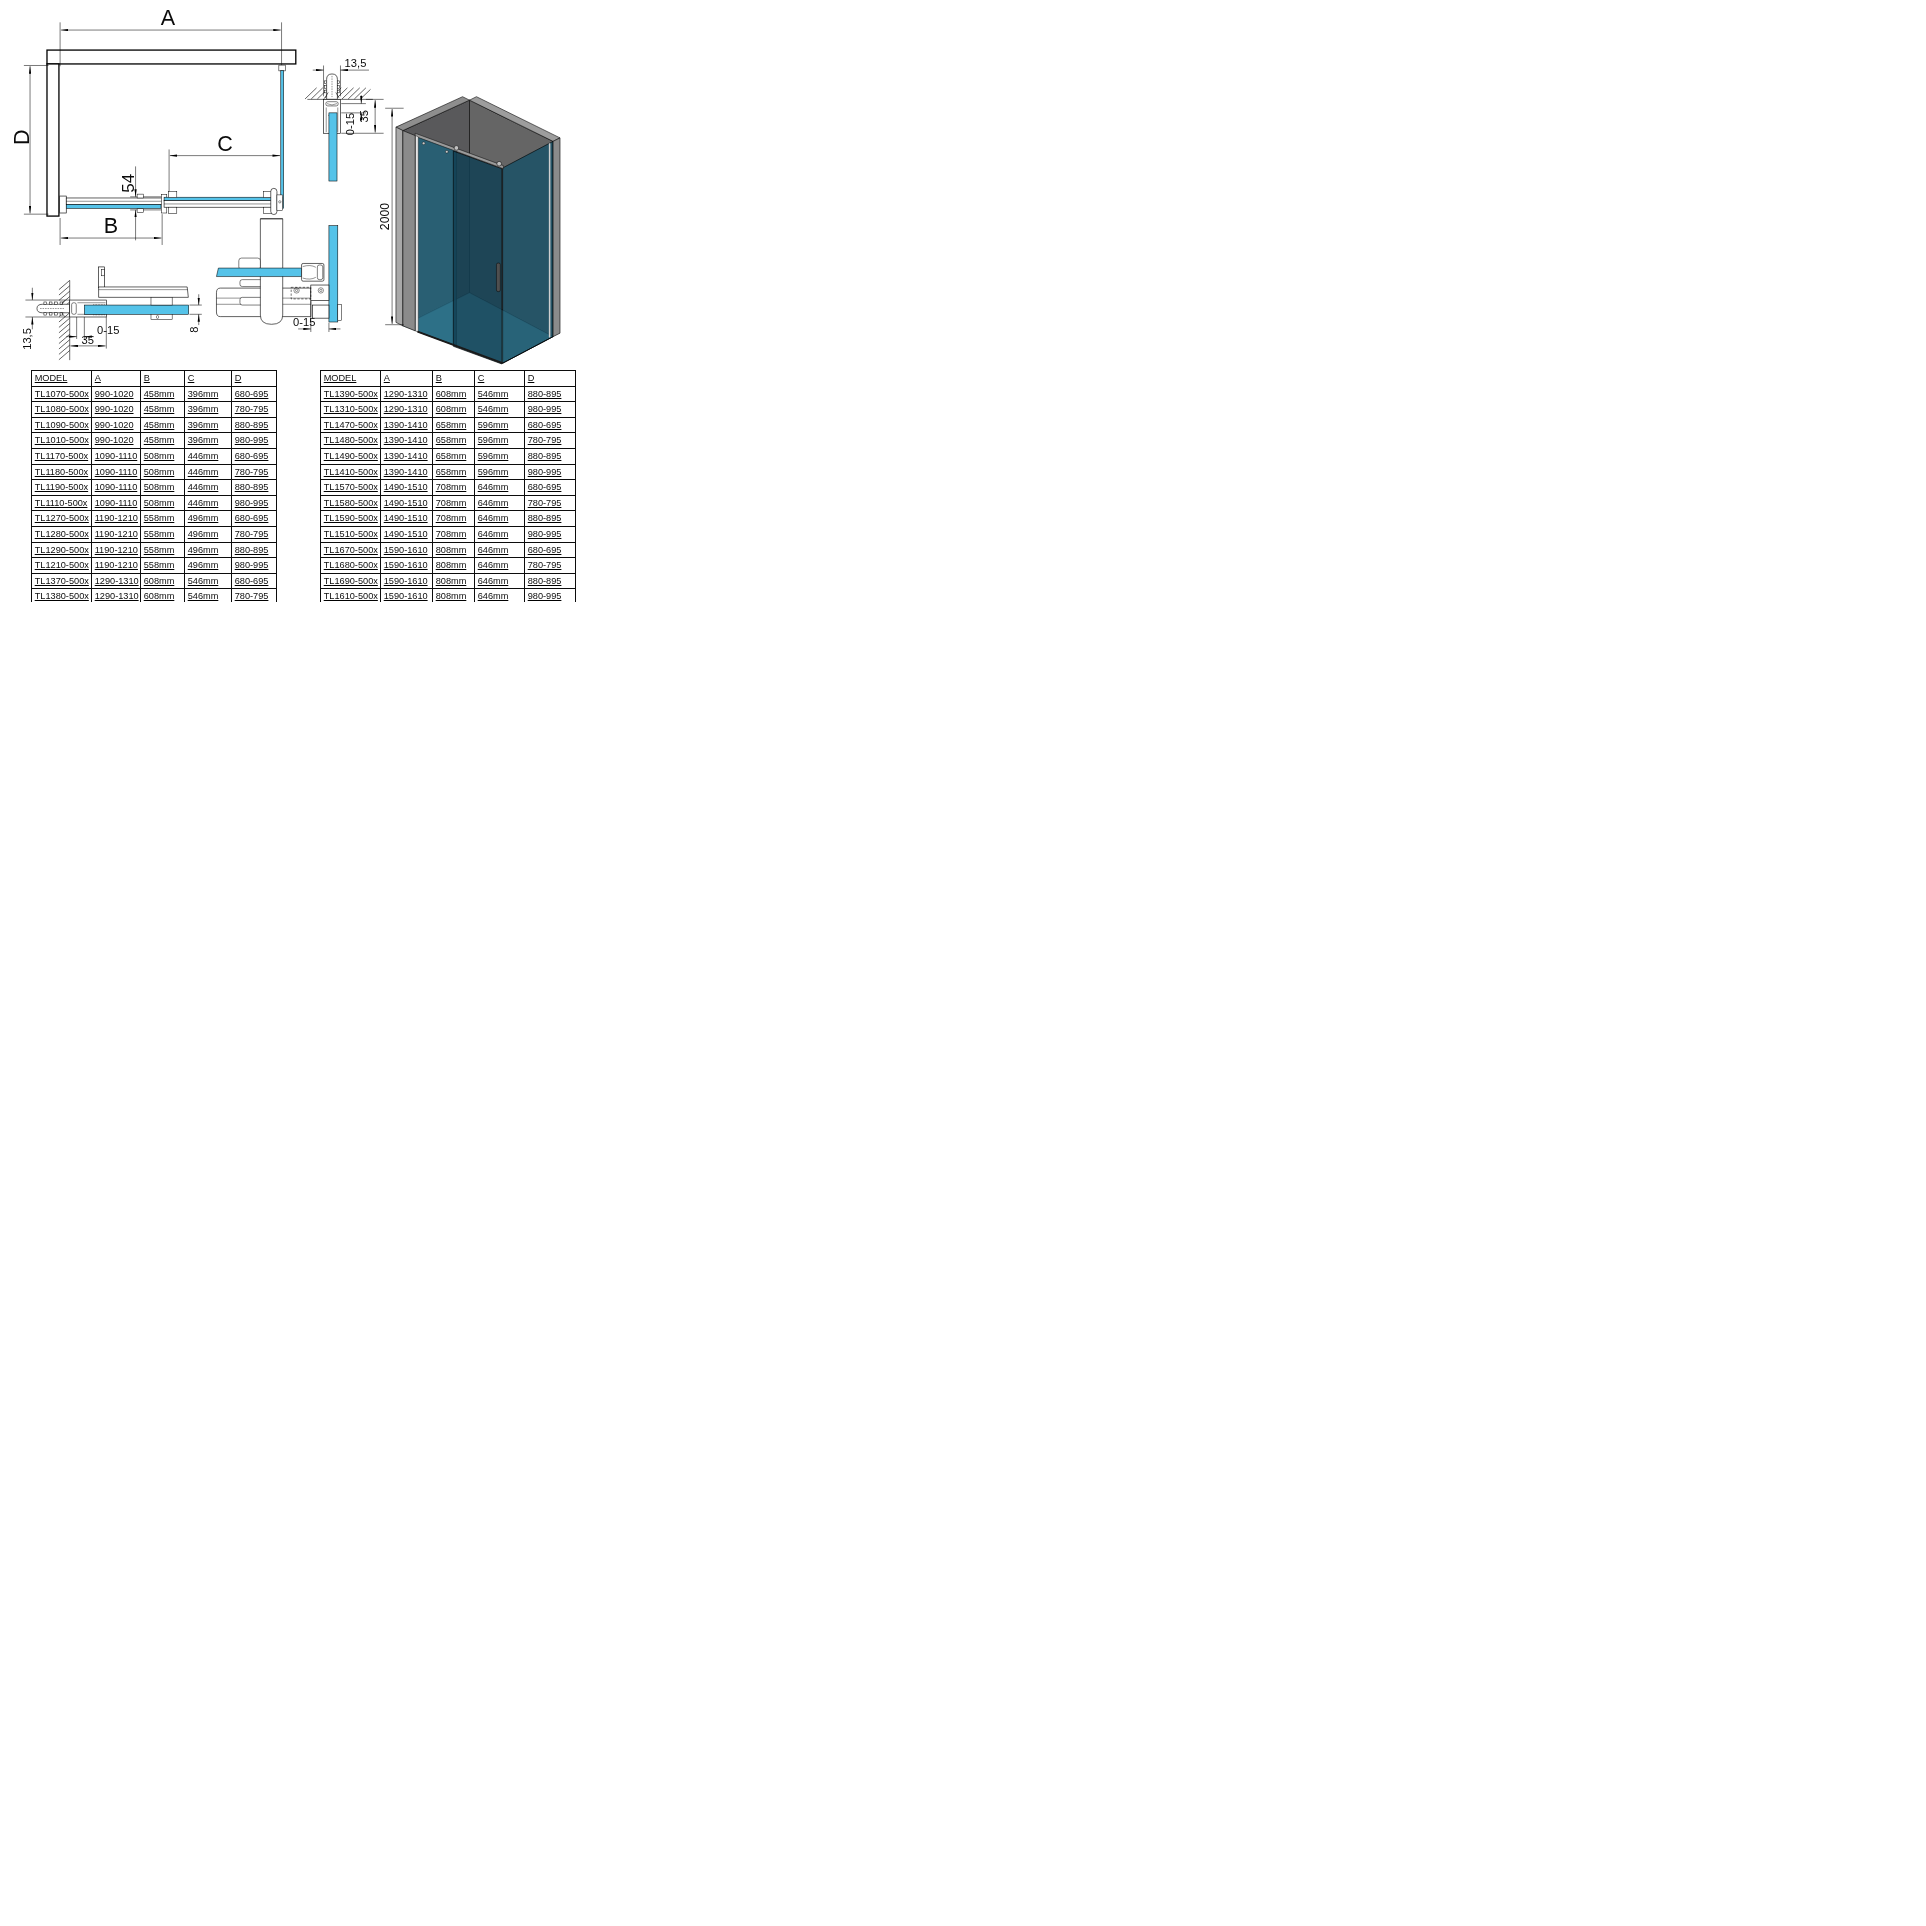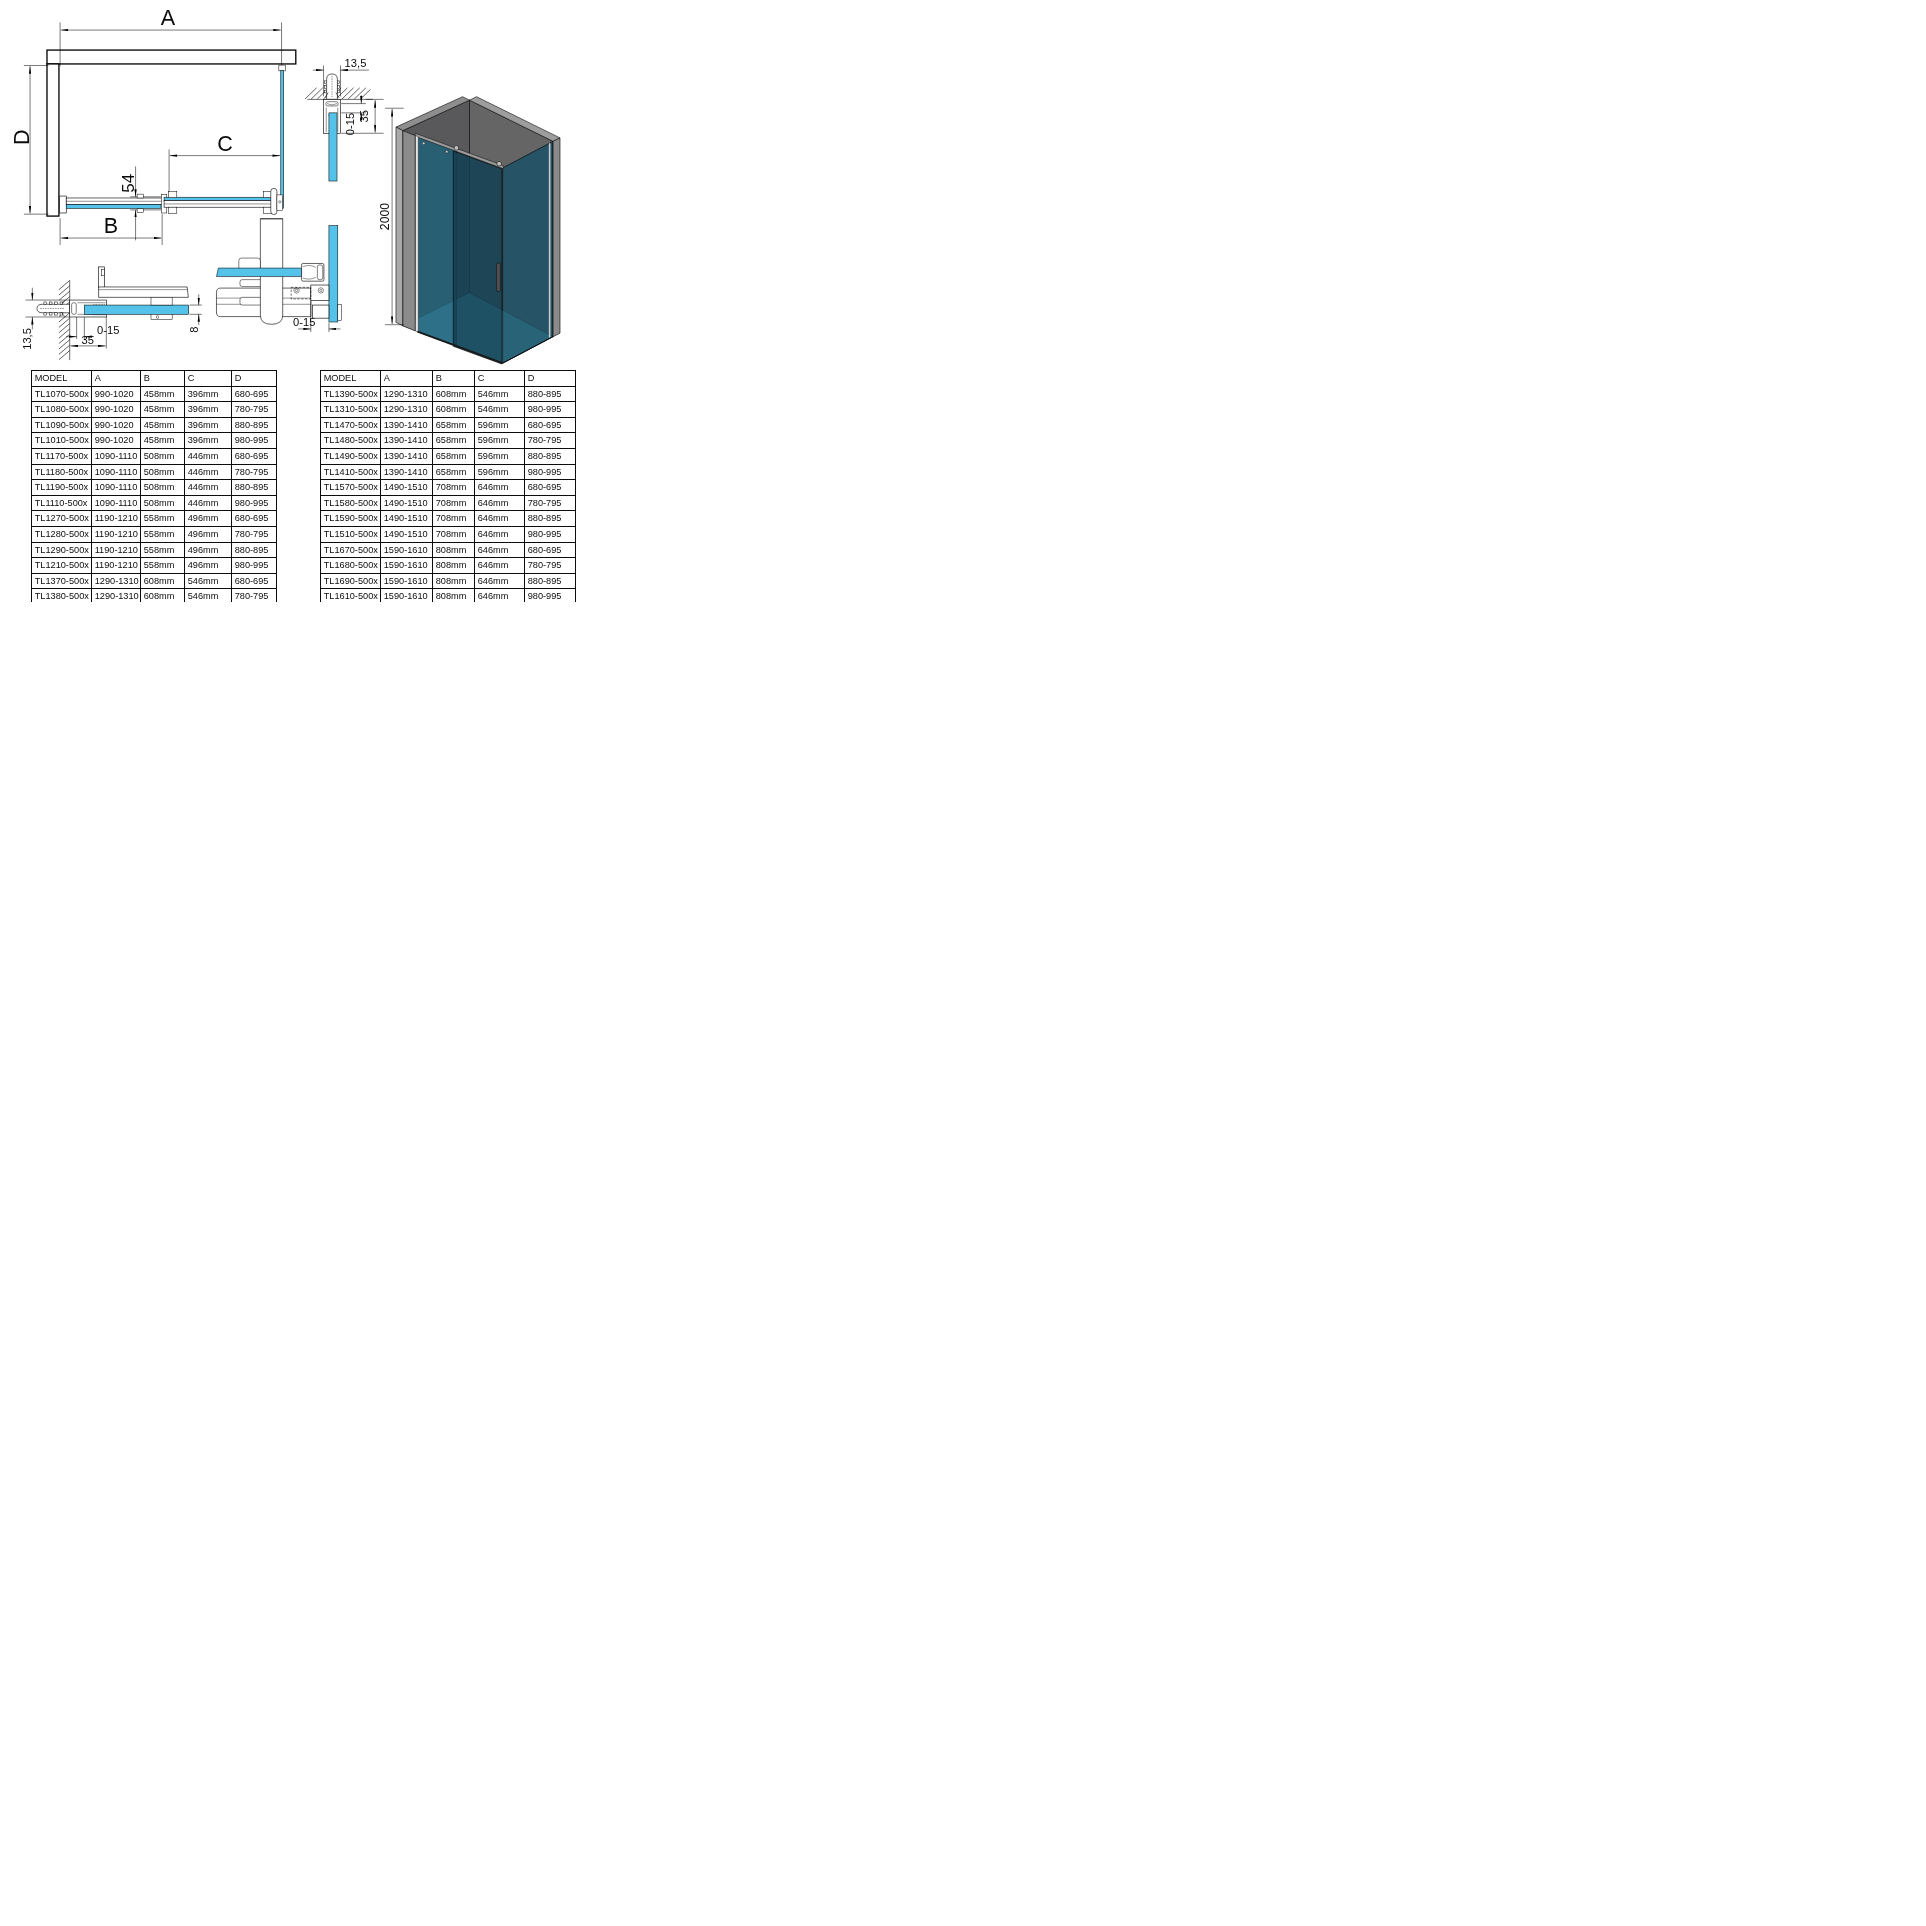--- a/index.html
+++ b/index.html
@@ -14,21 +14,21 @@
   .dim{stroke:#0a0a0a;stroke-width:1.4;fill:none;}
   .wallrect{fill:#fff;stroke:#000;stroke-width:3.4;}
   .wht{fill:#fff;stroke:#000;stroke-width:1.6;}
   .wht-thin{fill:#fff;stroke:#000;stroke-width:1.3;}
   .glass{fill:var(--glass_2d);stroke:#000;stroke-width:1.4;}
   .hatch{stroke:#000;stroke-width:1.6;}
   .spec-table{position:absolute;border-collapse:collapse;table-layout:fixed;background:#fff;}
   .spec-table th,.spec-table td{border:0.8px solid #0c0c0c;height:14.6px;padding:0 0.8px 0 2.7px;
      font-size:9.2px;font-weight:normal;text-align:left;white-space:nowrap;overflow:hidden;
      color:#0c0c0c;line-height:14.6px;}
-  .spec-table{border:1.2px solid #0c0c0c;}
+  .spec-table{border:1.2px solid #0c0c0c;text-decoration:underline;}
   .spec-table thead th{border-bottom-width:1.2px;}
 </style>
 </head>
 <body>
 
 <div class="canvas">
 
 <svg width="602" height="369" viewBox="0 0 1563 958">
   <defs>
     <marker id="arw" viewBox="0 0 20 7" refX="19.5" refY="3.5" markerWidth="20" markerHeight="7" orient="auto-start-reverse" markerUnits="userSpaceOnUse">

